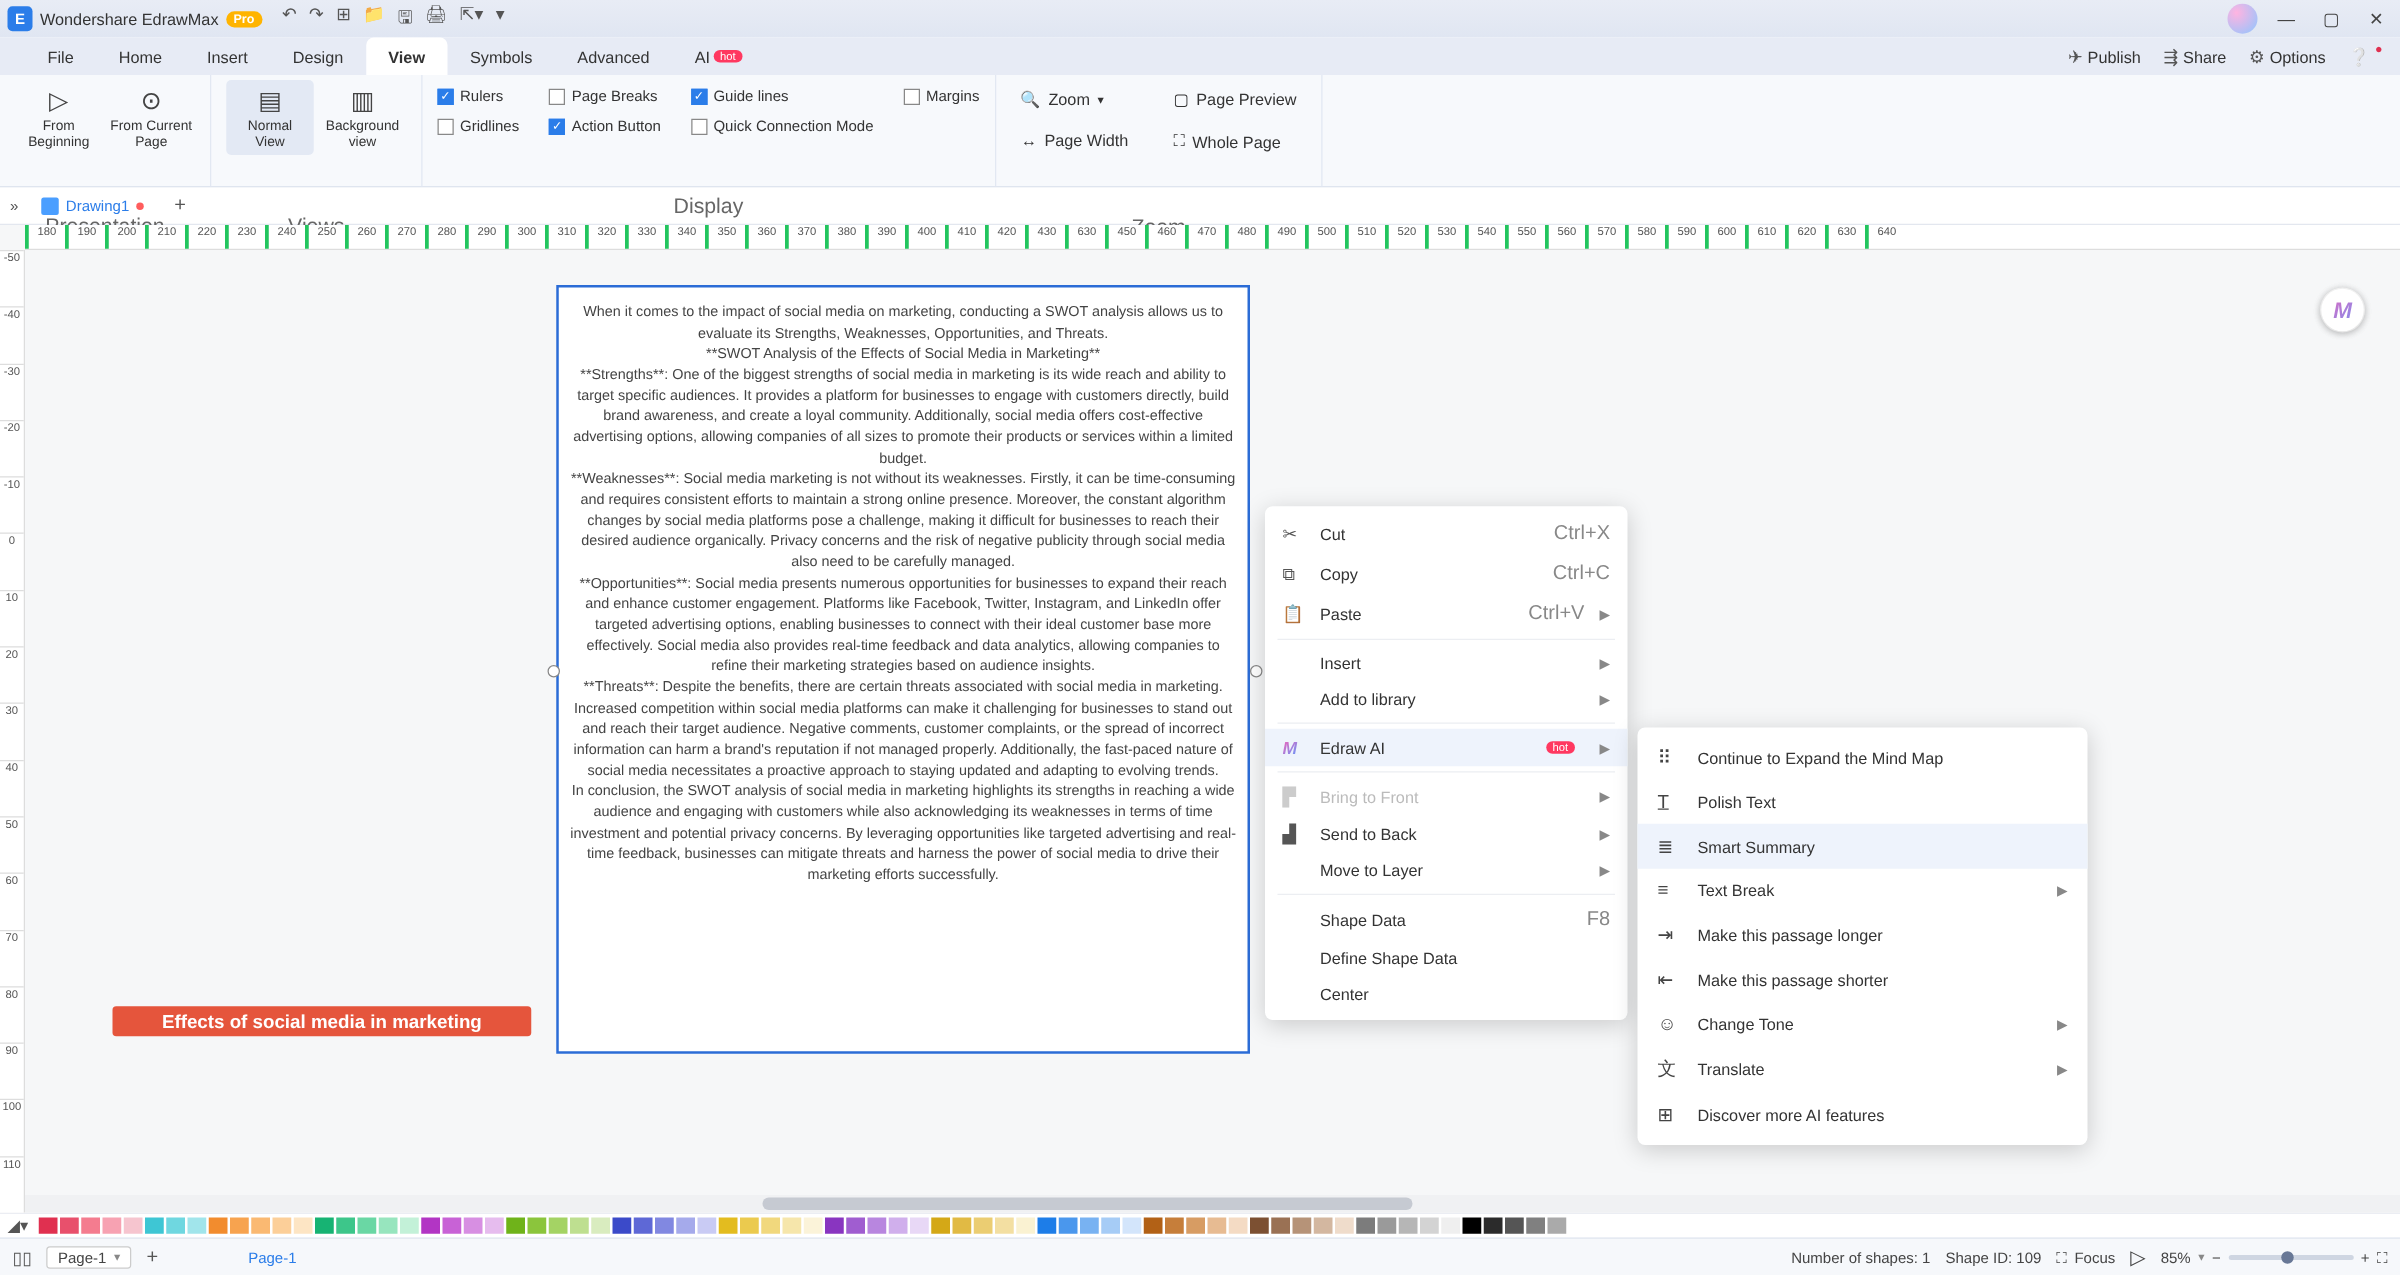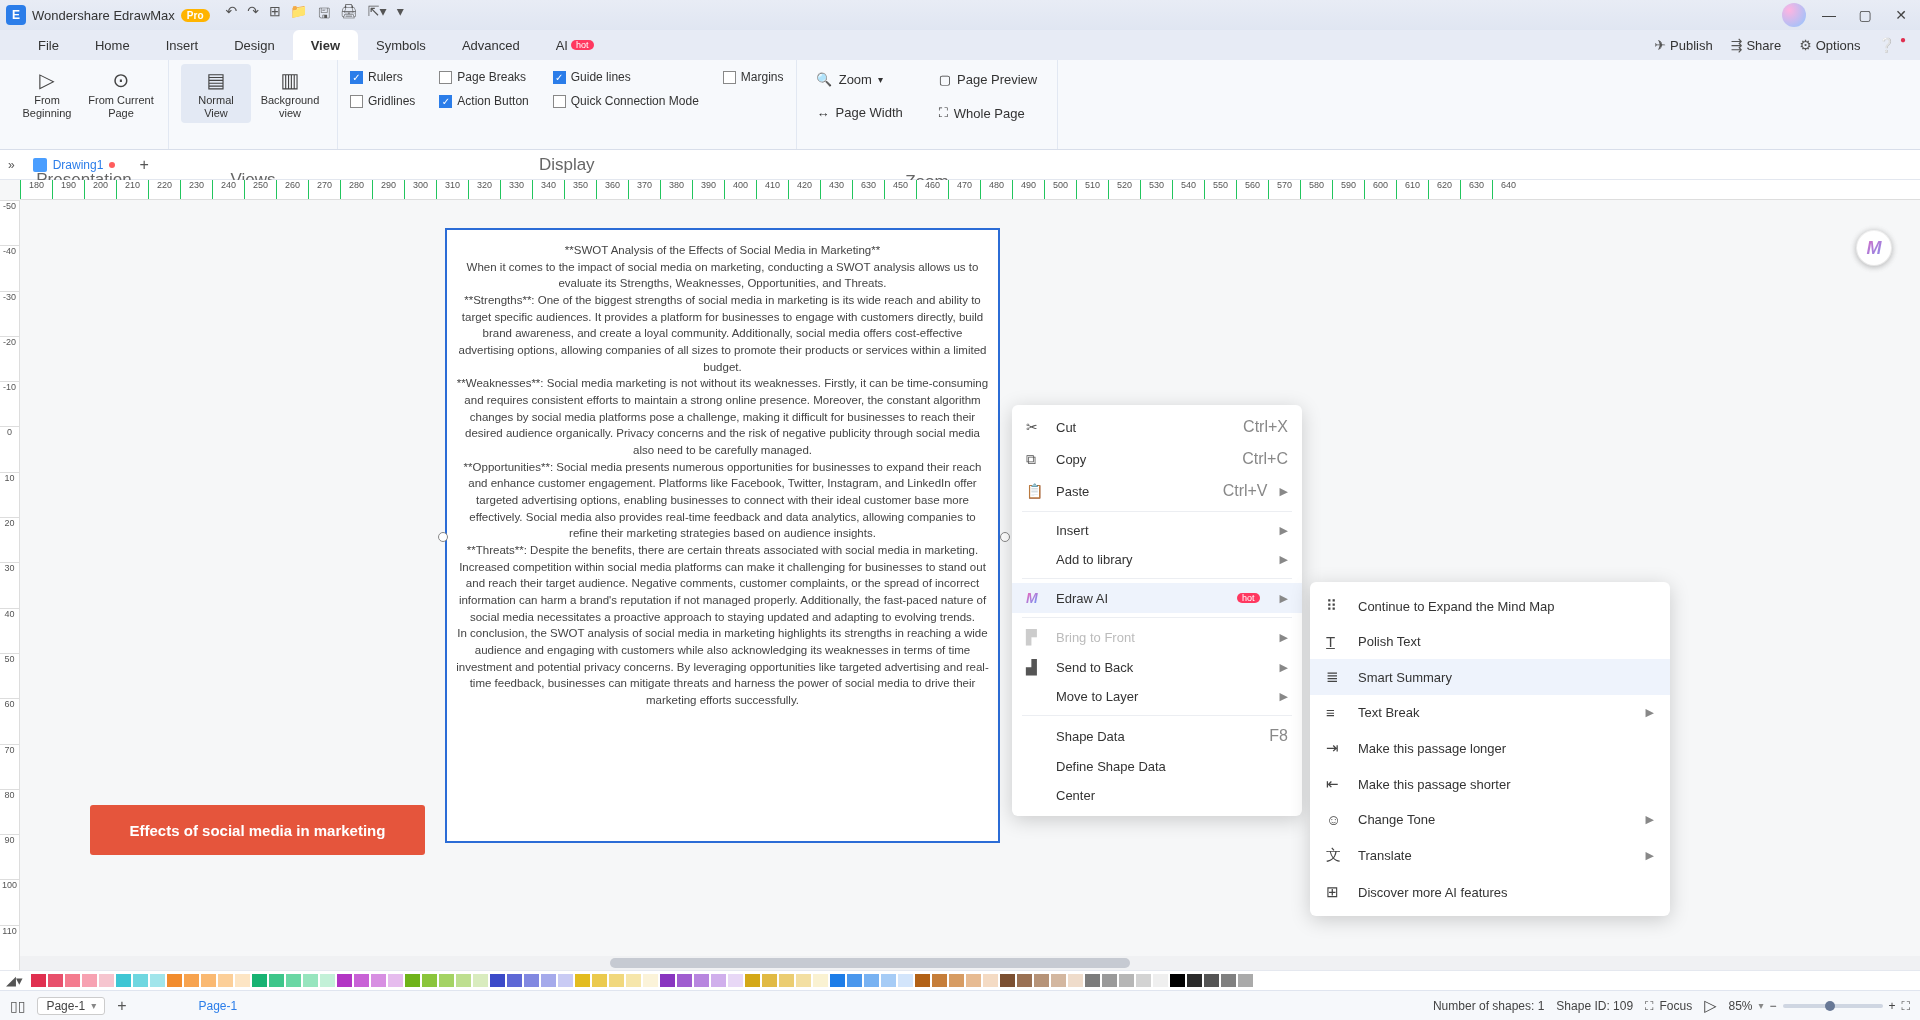--- a/index.html
+++ b/index.html
@@ -47,28 +47,28 @@
 .tab-strip { height: 30px; background: #fff; display: flex; align-items: center; padding-left: 8px; gap: 8px; border-bottom: 1px solid #e3e7ef; }
 .collapse-panel { color: #555; font-size: 12px; cursor: pointer; }
 .doc-tab { display: flex; align-items: center; gap: 6px; font-size: 12px; color: #2b7de9; padding: 0 10px; }
 .doc-tab .dot { width: 6px; height: 6px; border-radius: 50%; background: #ff5d5d; }
 .add-tab { font-size: 16px; color: #555; cursor: pointer; padding: 0 6px; }
 .doc-icon { width: 14px; height: 14px; background: #4a9eff; border-radius: 2px; }
 
 
 .canvas-wrap { position: relative; height: 790px; background: #f6f7f8; }
 .ruler-h { position: absolute; left: 20px; right: 0; top: 0; height: 20px; background: #fff; border-bottom: 1px solid #ddd; font-size: 9px; color: #555; display: flex; }
-.ruler-h div { width: 32px; border-left: 1px solid #22c55e; text-align: center; }
+.ruler-h div { width: 32px; border-left: 3px solid #22c55e; text-align: center; }
 .ruler-v { position: absolute; left: 0; top: 20px; bottom: 0; width: 20px; background: #fff; border-right: 1px solid #ddd; font-size: 9px; color: #555; display: flex; flex-direction: column; }
 .ruler-v div { height: 48px; border-top: 1px solid #ddd; display: flex; align-items: flex-start; justify-content: center; }
 .canvas { position: absolute; left: 20px; top: 20px; right: 0; bottom: 20px; background: #f6f7f8; overflow: hidden; }
 
 .swot-box { position: absolute; left: 425px; top: 28px; width: 555px; height: 615px; background: #fff; border: 2px solid #2b6cd6; padding: 12px 8px; font-size: 11.5px; color: #444; text-align: center; line-height: 1.45; }
 .conn-dot { position: absolute; width: 10px; height: 10px; border: 1px solid #888; background: #fff; border-radius: 50%; }
-.tag-box { position: absolute; left: 70px; top: 605px; width: 335px; height: 50px; background: #e5553c; color: #fff; font-size: 15px; font-weight: 600; display: flex; align-items: center; justify-content: center; border-radius: 3px; }
+.tag-box { position: absolute; left: 70px; top: 605px; width: 335px; height: 24px; background: #e5553c; color: #fff; font-size: 15px; font-weight: 600; display: flex; align-items: center; justify-content: center; border-radius: 3px; }
 .edraw-m { position: absolute; right: 28px; top: 30px; width: 36px; height: 36px; border-radius: 50%; background: #fff; box-shadow: 0 1px 6px rgba(0,0,0,0.15); display: flex; align-items: center; justify-content: center; font-size: 18px; font-weight: bold; font-style: italic; background-image: linear-gradient(135deg,#ff5db1,#5d9cff); -webkit-background-clip: text; color: transparent; background-color: #fff; }
 .edraw-m-bg { position: absolute; right: 28px; top: 30px; width: 36px; height: 36px; border-radius: 50%; background: #fff; box-shadow: 0 1px 6px rgba(0,0,0,0.15); }
 .hscroll { position: absolute; left: 20px; right: 0; bottom: 0; height: 14px; background: #f0f1f3; }
 .hscroll-thumb { position: absolute; left: 590px; width: 520px; top: 2px; bottom: 2px; background: #c6cad2; border-radius: 6px; }
 
 
 .ctx-menu { position: absolute; left: 1012px; top: 225px; width: 290px; background: #fff; border-radius: 6px; box-shadow: 0 4px 20px rgba(0,0,0,0.18); padding: 6px 0; font-size: 13px; color: #333; }
 .ctx-item { display: flex; align-items: center; padding: 7px 14px; gap: 12px; cursor: pointer; }
 .ctx-item .cico { width: 18px; font-size: 14px; color: #555; }
 .ctx-item .ctxt { flex: 1; }
@@ -334,22 +334,22 @@
       <div>50</div>
       <div>60</div>
       <div>70</div>
       <div>80</div>
       <div>90</div>
       <div>100</div>
       <div>110</div>
     </div>
   <div class="canvas">
     <div class="swot-box">
+      <div>When it comes to the impact of social media on marketing, conducting a SWOT analysis allows us to evaluate its Strengths, Weaknesses, Opportunities, and Threats.</div>
       <div>**SWOT Analysis of the Effects of Social Media in Marketing**</div>
-      <div>When it comes to the impact of social media on marketing, conducting a SWOT analysis allows us to evaluate its Strengths, Weaknesses, Opportunities, and Threats.</div>
       <div>**Strengths**: One of the biggest strengths of social media in marketing is its wide reach and ability to target specific audiences. It provides a platform for businesses to engage with customers directly, build brand awareness, and create a loyal community. Additionally, social media offers cost-effective advertising options, allowing companies of all sizes to promote their products or services within a limited budget.</div>
       <div>**Weaknesses**: Social media marketing is not without its weaknesses. Firstly, it can be time-consuming and requires consistent efforts to maintain a strong online presence. Moreover, the constant algorithm changes by social media platforms pose a challenge, making it difficult for businesses to reach their desired audience organically. Privacy concerns and the risk of negative publicity through social media also need to be carefully managed.</div>
       <div>**Opportunities**: Social media presents numerous opportunities for businesses to expand their reach and enhance customer engagement. Platforms like Facebook, Twitter, Instagram, and LinkedIn offer targeted advertising options, enabling businesses to connect with their ideal customer base more effectively. Social media also provides real-time feedback and data analytics, allowing companies to refine their marketing strategies based on audience insights.</div>
       <div>**Threats**: Despite the benefits, there are certain threats associated with social media in marketing. Increased competition within social media platforms can make it challenging for businesses to stand out and reach their target audience. Negative comments, customer complaints, or the spread of incorrect information can harm a brand's reputation if not managed properly. Additionally, the fast-paced nature of social media necessitates a proactive approach to staying updated and adapting to evolving trends.</div>
       <div>In conclusion, the SWOT analysis of social media in marketing highlights its strengths in reaching a wide audience and engaging with customers while also acknowledging its weaknesses in terms of time investment and potential privacy concerns. By leveraging opportunities like targeted advertising and real-time feedback, businesses can mitigate threats and harness the power of social media to drive their marketing efforts successfully.</div>
     </div>
     <div class="conn-dot" style="left:418px;top:332px"></div>
     <div class="conn-dot" style="left:980px;top:332px"></div>
     <div class="tag-box">
         <span>Effects of social media in marketing</span>

